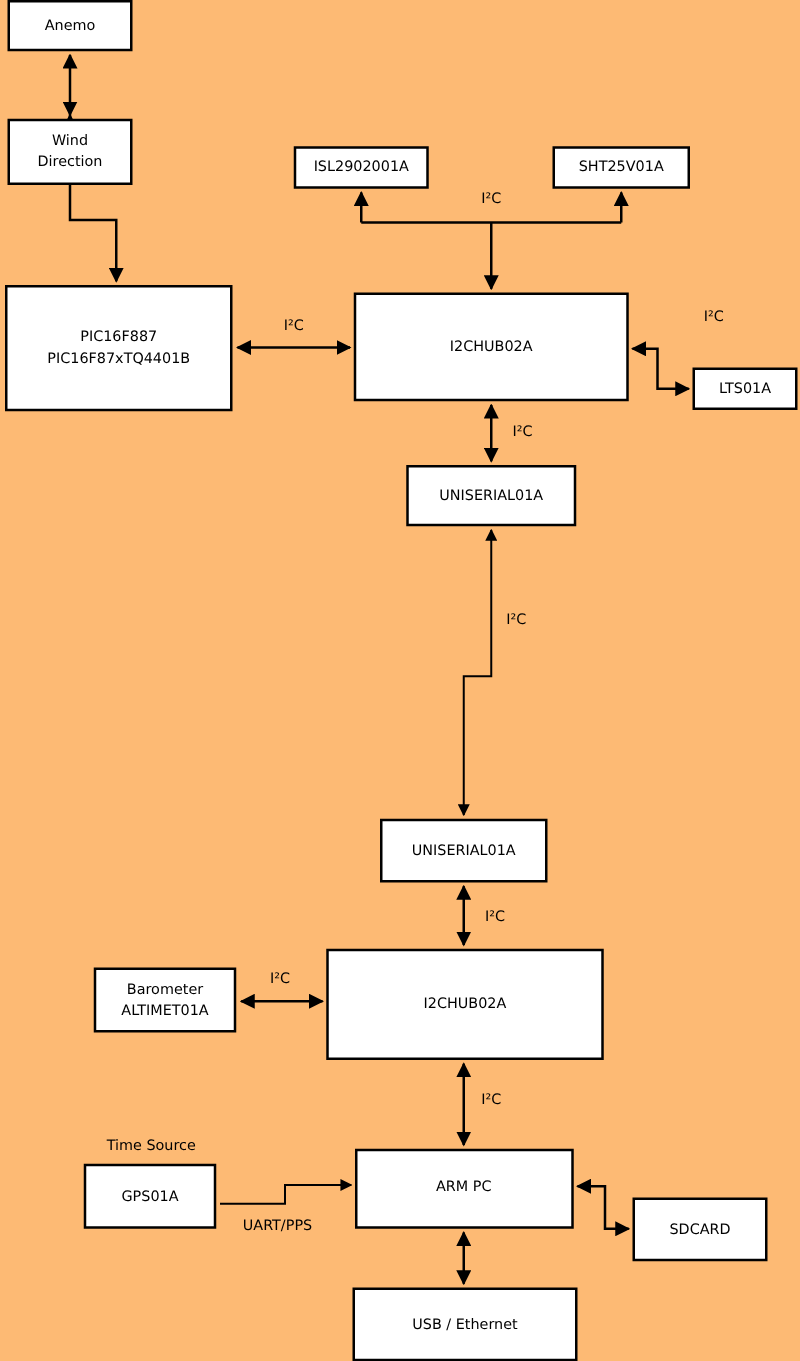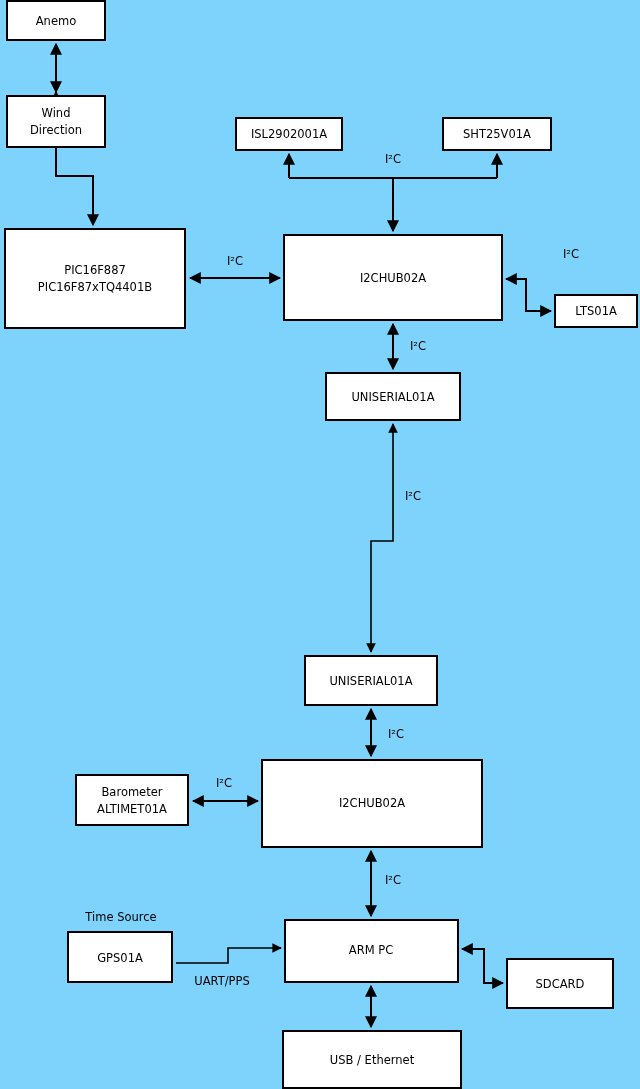--- a/index.html
+++ b/index.html
@@ -10,21 +10,21 @@
   body {
     width: 640px;
     height: 1089px;
     font-family: "DejaVu Sans", "Liberation Sans", sans-serif;
     overflow: hidden;
   }
   #diagram-root {
     position: relative;
     width: 640px;
     height: 1089px;
-    background: #7dd3fc;
+    background: #fdba74;
   }
   svg.diagram {
     position: absolute;
     top: 0;
     left: 0;
     width: 640px;
     height: 1089px;
     display: block;
   }
   .node-rect {

